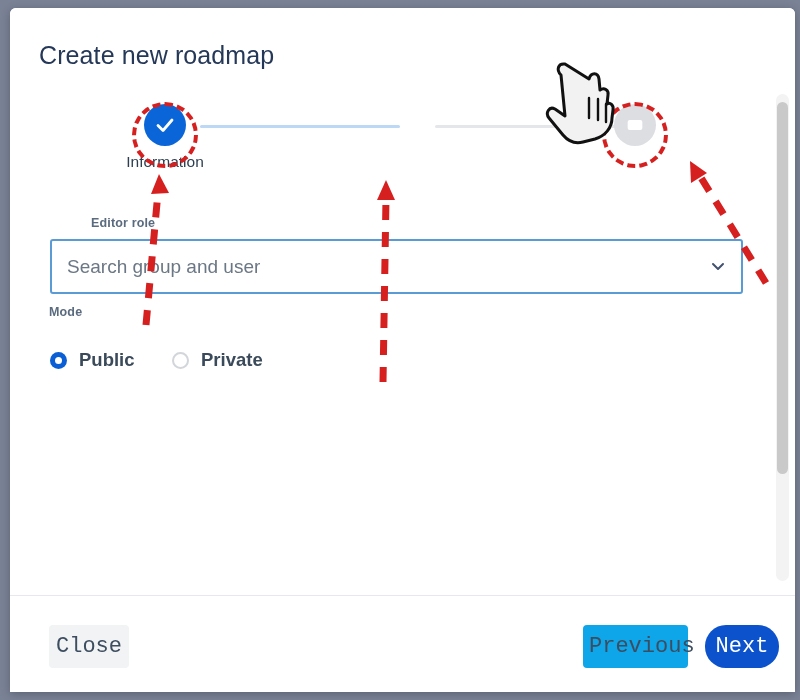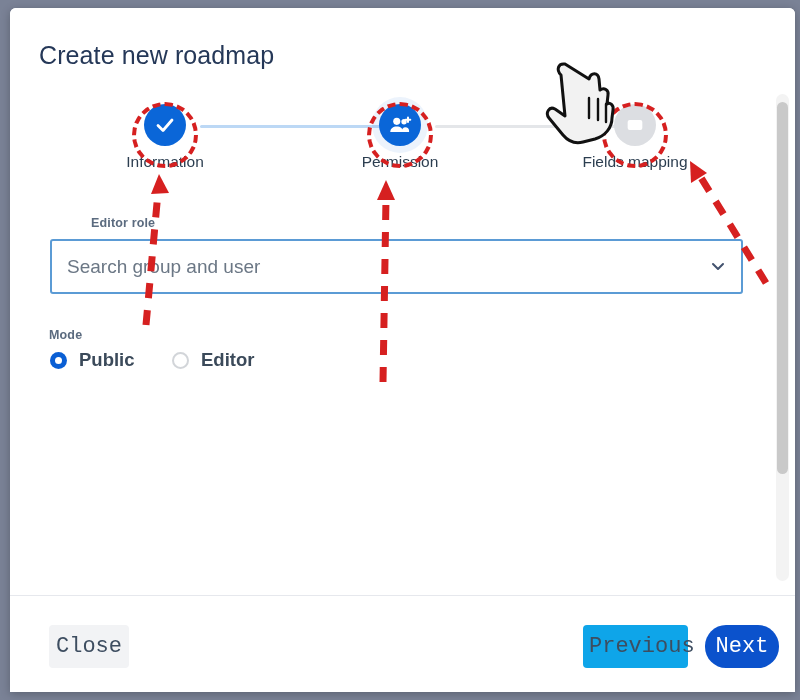--- a/index.html
+++ b/index.html
@@ -100,21 +100,21 @@
   
   #form-area { position: absolute; left: 0; top: 0; width: 785px; height: 580px; }
   .field-label {
     position: absolute;
     font-size: 12.5px;
     font-weight: bold;
     color: #5b6b7f;
     letter-spacing: .15px;
   }
   #editor-role-label { left: 39px; top: 208px; margin-left: 42px; }
-  #mode-label        { left: 39px; top: 320px; }
+  #mode-label        { left: 39px; top: 297px; }
 
   #editor-role-input-wrap {
     position: absolute;
     left: 40px; top: 231px;
     width: 693px; height: 55px;
     border: 2px solid #5b9bd5;
     border-radius: 3px;
     background: #fff;
   }
   #editor-role-input {
@@ -253,42 +253,28 @@
         <div class="step" style="left:80px;">
           <div class="step-circle done">
             <svg width="24" height="24" viewBox="0 0 24 24">
               <path d="M5 12.5 L10 17.5 L19 7" fill="none" stroke="#ffffff" stroke-width="2.8" stroke-linecap="round" stroke-linejoin="round"></path>
             </svg>
           </div>
           <div class="ring"></div>
           <div class="step-label">Information</div>
         </div>
 
-        <div class="step" style="left:315px;">
-          <div class="step-circle active">
-            <svg width="25" height="25" viewBox="0 0 24 24">
-              <circle cx="8.4" cy="8" r="3.4" fill="#ffffff"></circle>
-              <path d="M2.2 18.2c0-3.3 2.8-5.2 6.2-5.2s6.2 1.9 6.2 5.2z" fill="#ffffff"></path>
-              <circle cx="15.4" cy="8.4" r="2.6" fill="#ffffff"></circle>
-              <path d="M13.2 18.2c0-2.6 1.3-4.5 3.6-4.5 2 0 3.4 1.5 3.4 3.2v1.3z" fill="#ffffff"></path>
-              <path d="M19.2 4.3v4.4M17 6.5h4.4" stroke="#ffffff" stroke-width="1.9" stroke-linecap="round"></path>
-            </svg>
-          </div>
-          <div class="ring"></div>
-          <div class="step-label">Permission</div>
-        </div>
 
         <div class="step" style="left:550px;">
           <div class="step-circle todo">
             <svg width="22" height="22" viewBox="0 0 24 24">
               <rect x="4" y="6.5" width="16" height="11" rx="2.2" fill="#ffffff"></rect>
             </svg>
           </div>
           <div class="ring"></div>
-          <div class="step-label">Fields mapping</div>
         </div>
       </div>
 
       <div id="form-area">
 
         <div class="field-label" id="editor-role-label">Editor role</div>
 
         <div id="editor-role-input-wrap">
           <input id="editor-role-input" type="text" autocomplete="off" placeholder="Search group and user" style="">
           <svg id="chevron-down" viewBox="0 0 14 14">
@@ -298,21 +284,21 @@
 
         <div class="field-label" id="mode-label">Mode</div>
 
         <div id="mode-options">
           <div class="radio-item" id="radio-public">
             <span class="radio-dot on"></span>
             <span class="radio-text">Public</span>
           </div>
           <div class="radio-item" id="radio-private">
             <span class="radio-dot off"></span>
-            <span class="radio-text">Editor</span>
+            <span class="radio-text">Private</span>
           </div>
         </div>
       </div>
 
       <div id="scroll-track">
         <div id="scroll-thumb"></div>
       </div>
     </div>
 
     <div id="footer-divider"></div>

